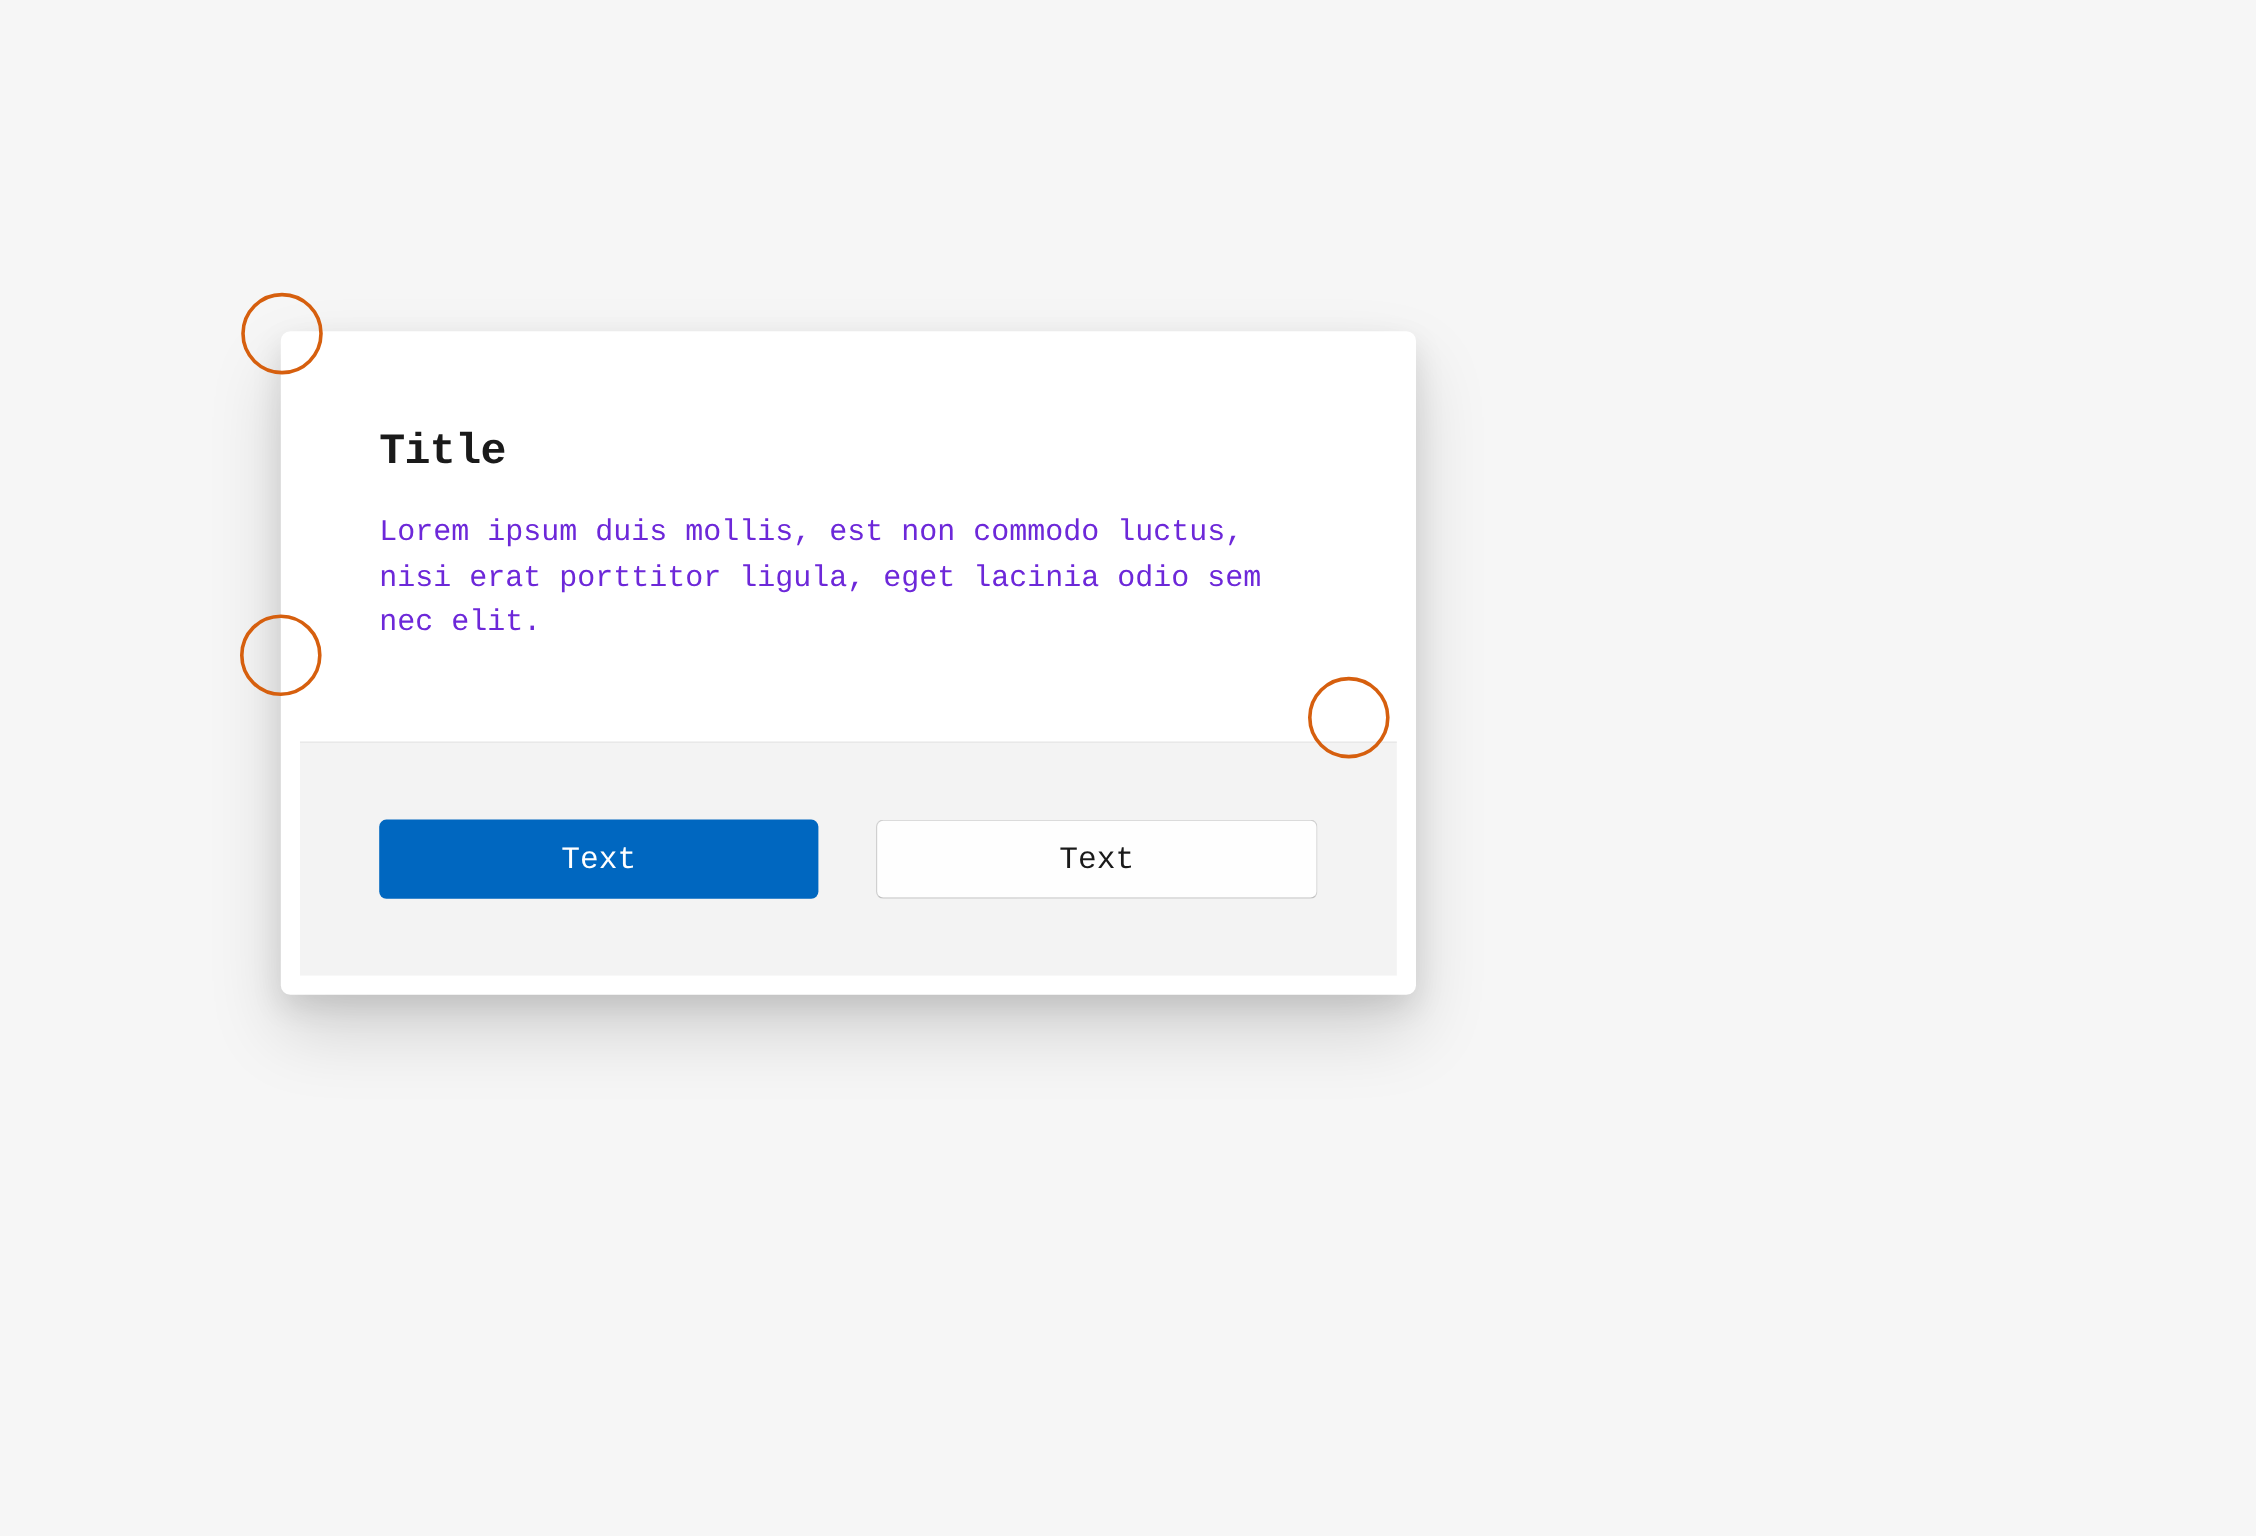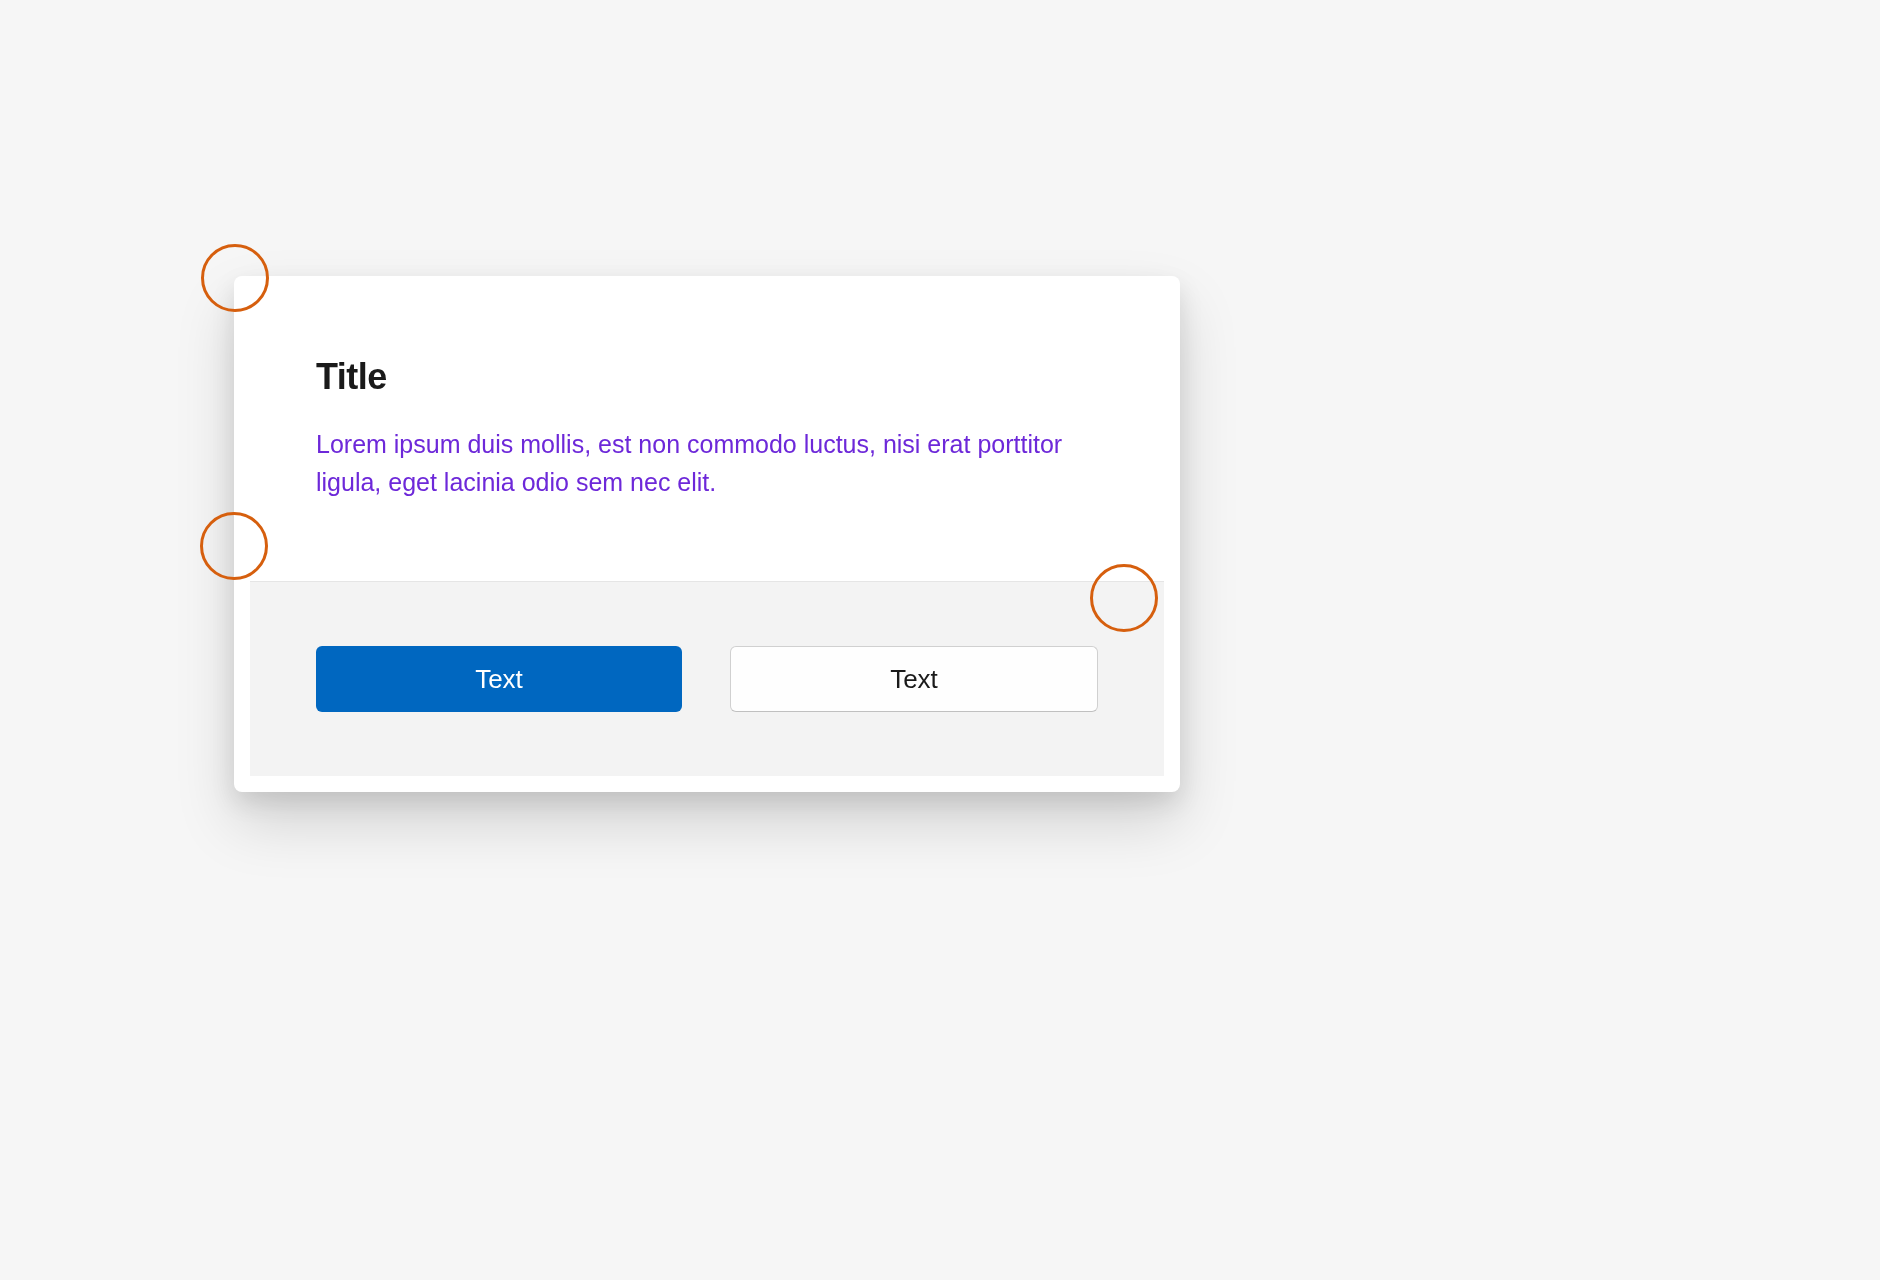--- a/index.html
+++ b/index.html
@@ -1,18 +1,19 @@
 <!DOCTYPE html>
 <html><head>
   <meta charset="utf-8">
   <style>
     * {
       margin: 16px;
       padding: 0;
       box-sizing: border-box;
+      font-family: Liberation Mono, monospace;
     }
     
     body {
       font-family: 'Segoe UI', -apple-system, BlinkMacSystemFont, sans-serif;
       background: #f6f6f6;
       width: 1316px;
       height: 896px;
       position: relative;
       border-radius: 12px;
       overflow: hidden;

